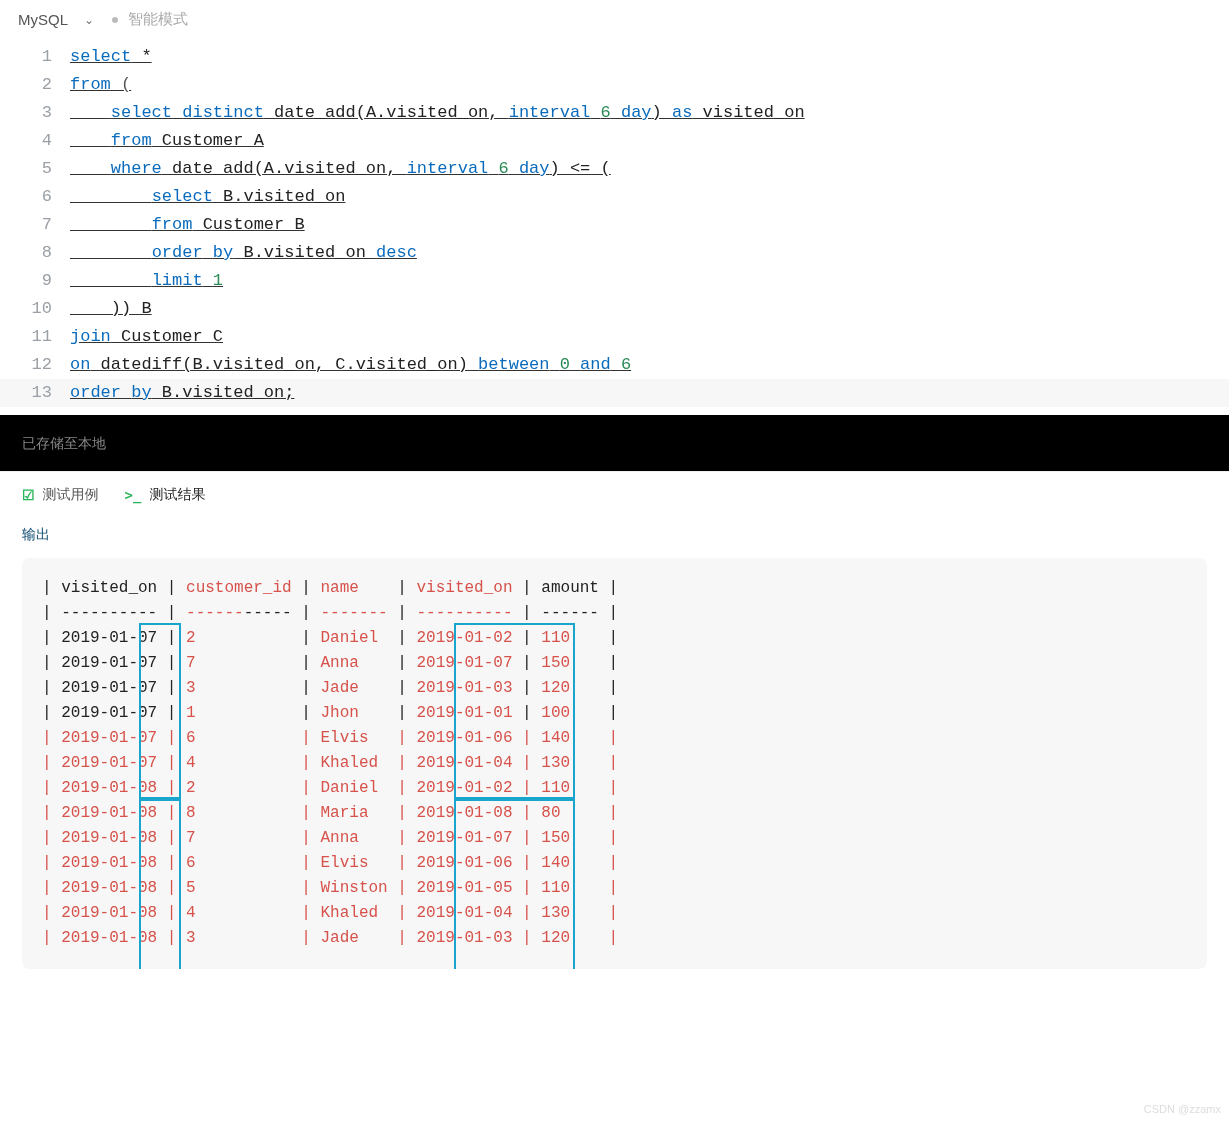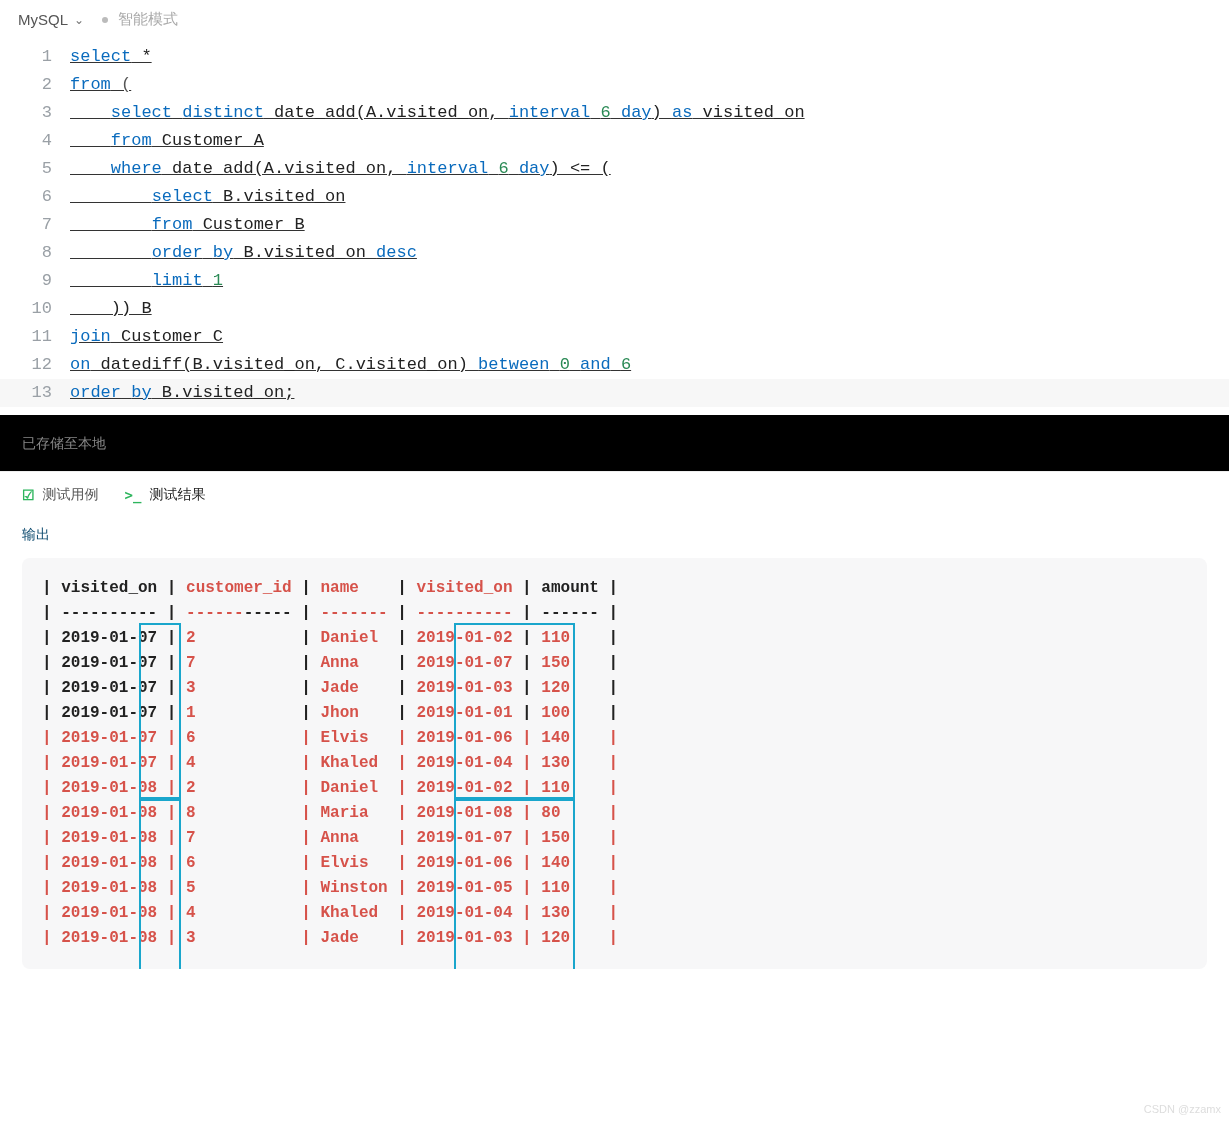--- a/index.html
+++ b/index.html
@@ -15,21 +15,21 @@
     align-items: center;
     padding: 10px 18px;
     background: #fff;
   }
   .db-selector {
     display: flex;
     align-items: center;
     color: #555;
     font-size: 15px;
     cursor: pointer;
-    gap: 6px;
+    gap: 16px;
   }
   .chev-down { font-size: 12px; color: #777; }
   .dot { width: 6px; height: 6px; border-radius: 50%; background: #bbb; margin: 0 10px 0 18px; }
   .mode-label { color: #aaa; font-size: 15px; }
 
   .editor {
     position: relative;
     font-family: Consolas, "Courier New", monospace;
     font-size: 17px;
     line-height: 28px;
@@ -79,21 +79,21 @@
   .output-box {
     background: #f7f7f8;
     border-radius: 8px;
     padding: 18px 20px 18px;
     font-family: Consolas, "Courier New", monospace;
     font-size: 16px;
     line-height: 25px;
     overflow-x: auto;
     position: relative;
   }
-  .out-line { white-space: pre; font-weight: bold; }
+  .out-line { white-space: pre; }
   .black { color: #222; }
   .red { color: #d6524a; }
   .hlbox1 {
     position: absolute;
     border: 2px solid #1aa6cc;
     pointer-events: none;
   }
   .watermark {
     position: fixed;
     bottom: 6px;

